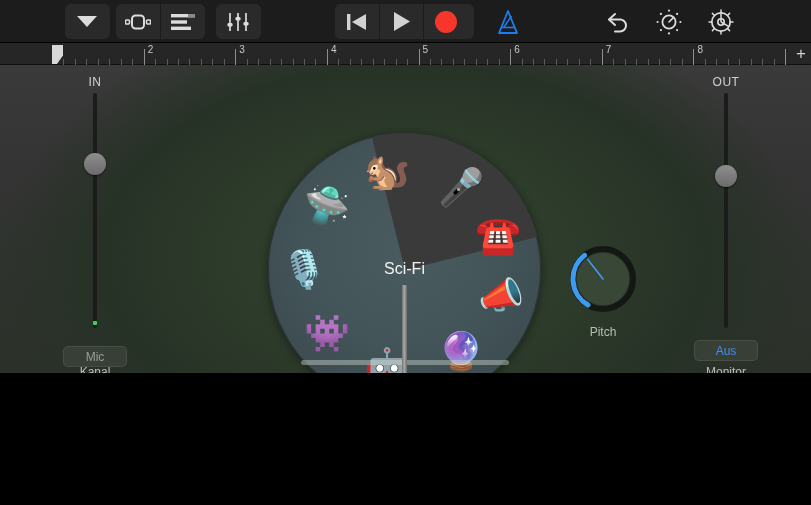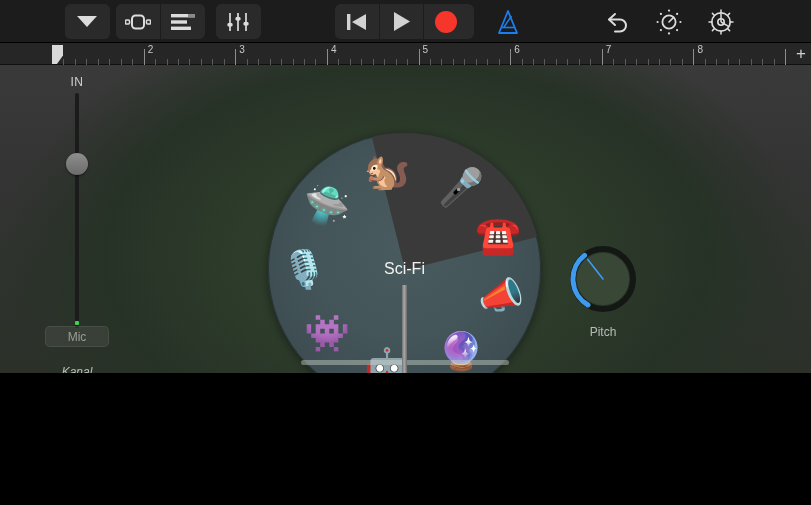--- a/index.html
+++ b/index.html
@@ -72,21 +72,21 @@
   
   .panel {
     position: absolute; left: 0; top: 65px; width: 811px; height: 308px;
     background:
       radial-gradient(ellipse 520px 330px at 50% 62%, #33452f 0%, #2c3a2a 38%, #273226 58%, rgba(39,50,38,0) 78%),
       linear-gradient(180deg, #3a3a3a 0%, #343434 34%, #2f332e 62%, #2b3129 100%);
   }
 
   
   .rail { position: absolute; top: 0; width: 150px; height: 308px; }
-  .rail-left { left: 2px; }
+  .rail-left { left: 20px; }
   .rail-right { right: 10px; }
   .rail-label {
     position: absolute; top: 10px; width: 100%; text-align: center;
     font-size: 12px; color: #cfd3cd; letter-spacing: .5px;
   }
   .slider-track {
     position: absolute; left: 50%; margin-left: -2px; width: 4px;
     background: #1b1b1b; border-radius: 2px;
   }
   .slider-thumb {
@@ -104,21 +104,21 @@
     width: 64px; height: 21px; border-radius: 5px;
     background: rgba(255,255,255,0.07);
     border: 1px solid rgba(255,255,255,0.08);
     display: flex; align-items: center; justify-content: center;
     font-size: 12px;
   }
   .pill.off { color: #9a9e99; }
   .pill.blue { color: #3e8ef7; }
   .pill-caption {
     position: absolute; left: 0; width: 100%; text-align: center;
-    font-size: 12px; color: #b9bdb7; font-style: italic;
+    font-size: 12px; color: #b9bdb7;
   }
 
   
   .knob-wrap { position: absolute; width: 90px; }
   .knob { position: relative; width: 72px; height: 72px; margin: 0 auto; }
   .knob-caption {
     margin-top: 10px; text-align: center; font-size: 12px; color: #b9bdb7;
   }
 
   
@@ -380,24 +380,31 @@
     <div class="ruler-plus">+</div>
   </div>
 
   <div class="panel">
 
     <div class="rail rail-left">
       <div class="rail-label">IN</div>
       <div class="slider-track" style="top:28px; height:235px;"></div>
       <div class="slider-thumb" id="in-thumb" style="top: 87.64px;"></div>
       <div class="level-led" style="top:256px;"></div>
-      <div class="pill off" style="top:245px; margin-top:16px;">Mic</div>
+      <div class="pill off" style="top:245px; margin-top:36px;">Mic</div>
       <div class="pill-caption" style="top:300px;">Kanal</div>
     </div>
 
+    <div class="rail rail-right">
+      <div class="rail-label">OUT</div>
+      <div class="slider-track" style="top:28px; height:235px;"></div>
+      <div class="slider-thumb" id="out-thumb" style="top: 100.42px;"></div>
+      <div class="pill blue" style="top:245px; margin-top:30px;">Aus</div>
+      <div class="pill-caption" style="top:300px;">Monitor</div>
+    </div>
 
 
     <div class="knob-wrap" style="left:558px; top:178px;">
       <div class="knob" id="knob-1">
           <svg width="72" height="72" viewBox="0 0 72 72">
             <circle cx="36" cy="36" r="30" fill="none" stroke="#141815" stroke-width="6"></circle>
             <circle cx="36" cy="36" r="26" fill="#3c4a3a" opacity="0.85"></circle>
             <path d="M 21.00 61.98 A 30 30 0 0 1 17.53 12.36" fill="none" stroke="#3e9bf0" stroke-width="5" stroke-linecap="round"></path>
             <line x1="36" y1="36" x2="20.61" y2="16.30" stroke="#3e9bf0" stroke-width="1.6" stroke-linecap="round"></line>
           </svg>

